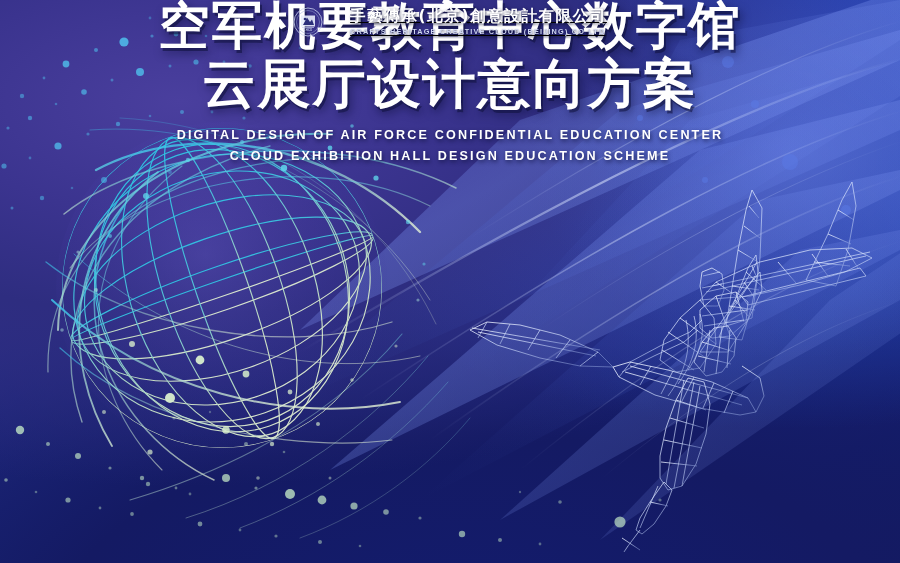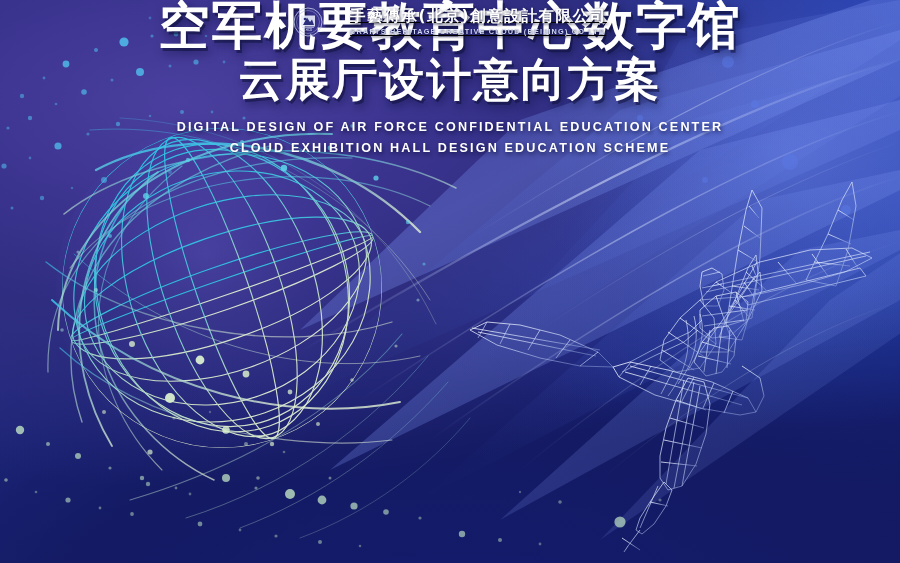--- a/index.html
+++ b/index.html
@@ -23,21 +23,21 @@
     z-index:40;pointer-events:none;
   }
   .t-line{
     color:#ffffff;font-weight:700;line-height:1.02;
     letter-spacing:2px;
     text-shadow:
       2px 3px 0 rgba(14,16,60,.55),
       3px 5px 10px rgba(8,10,45,.55);
   }
   .t1{font-size:51px;}
-  .t2{font-size:45px;margin-top:5px;}
+  .t2{font-size:53px;margin-top:5px;}
   .sub{
     margin-top:14px;color:#ffffff;font-size:12.6px;font-weight:700;
     letter-spacing:2.15px;line-height:1.65;
     text-shadow:1px 2px 4px rgba(10,12,50,.75);
   }
 
   
   .footer{
     left:0;top:433px;width:900px;height:44px;
     display:flex;align-items:center;justify-content:center;gap:27px;

